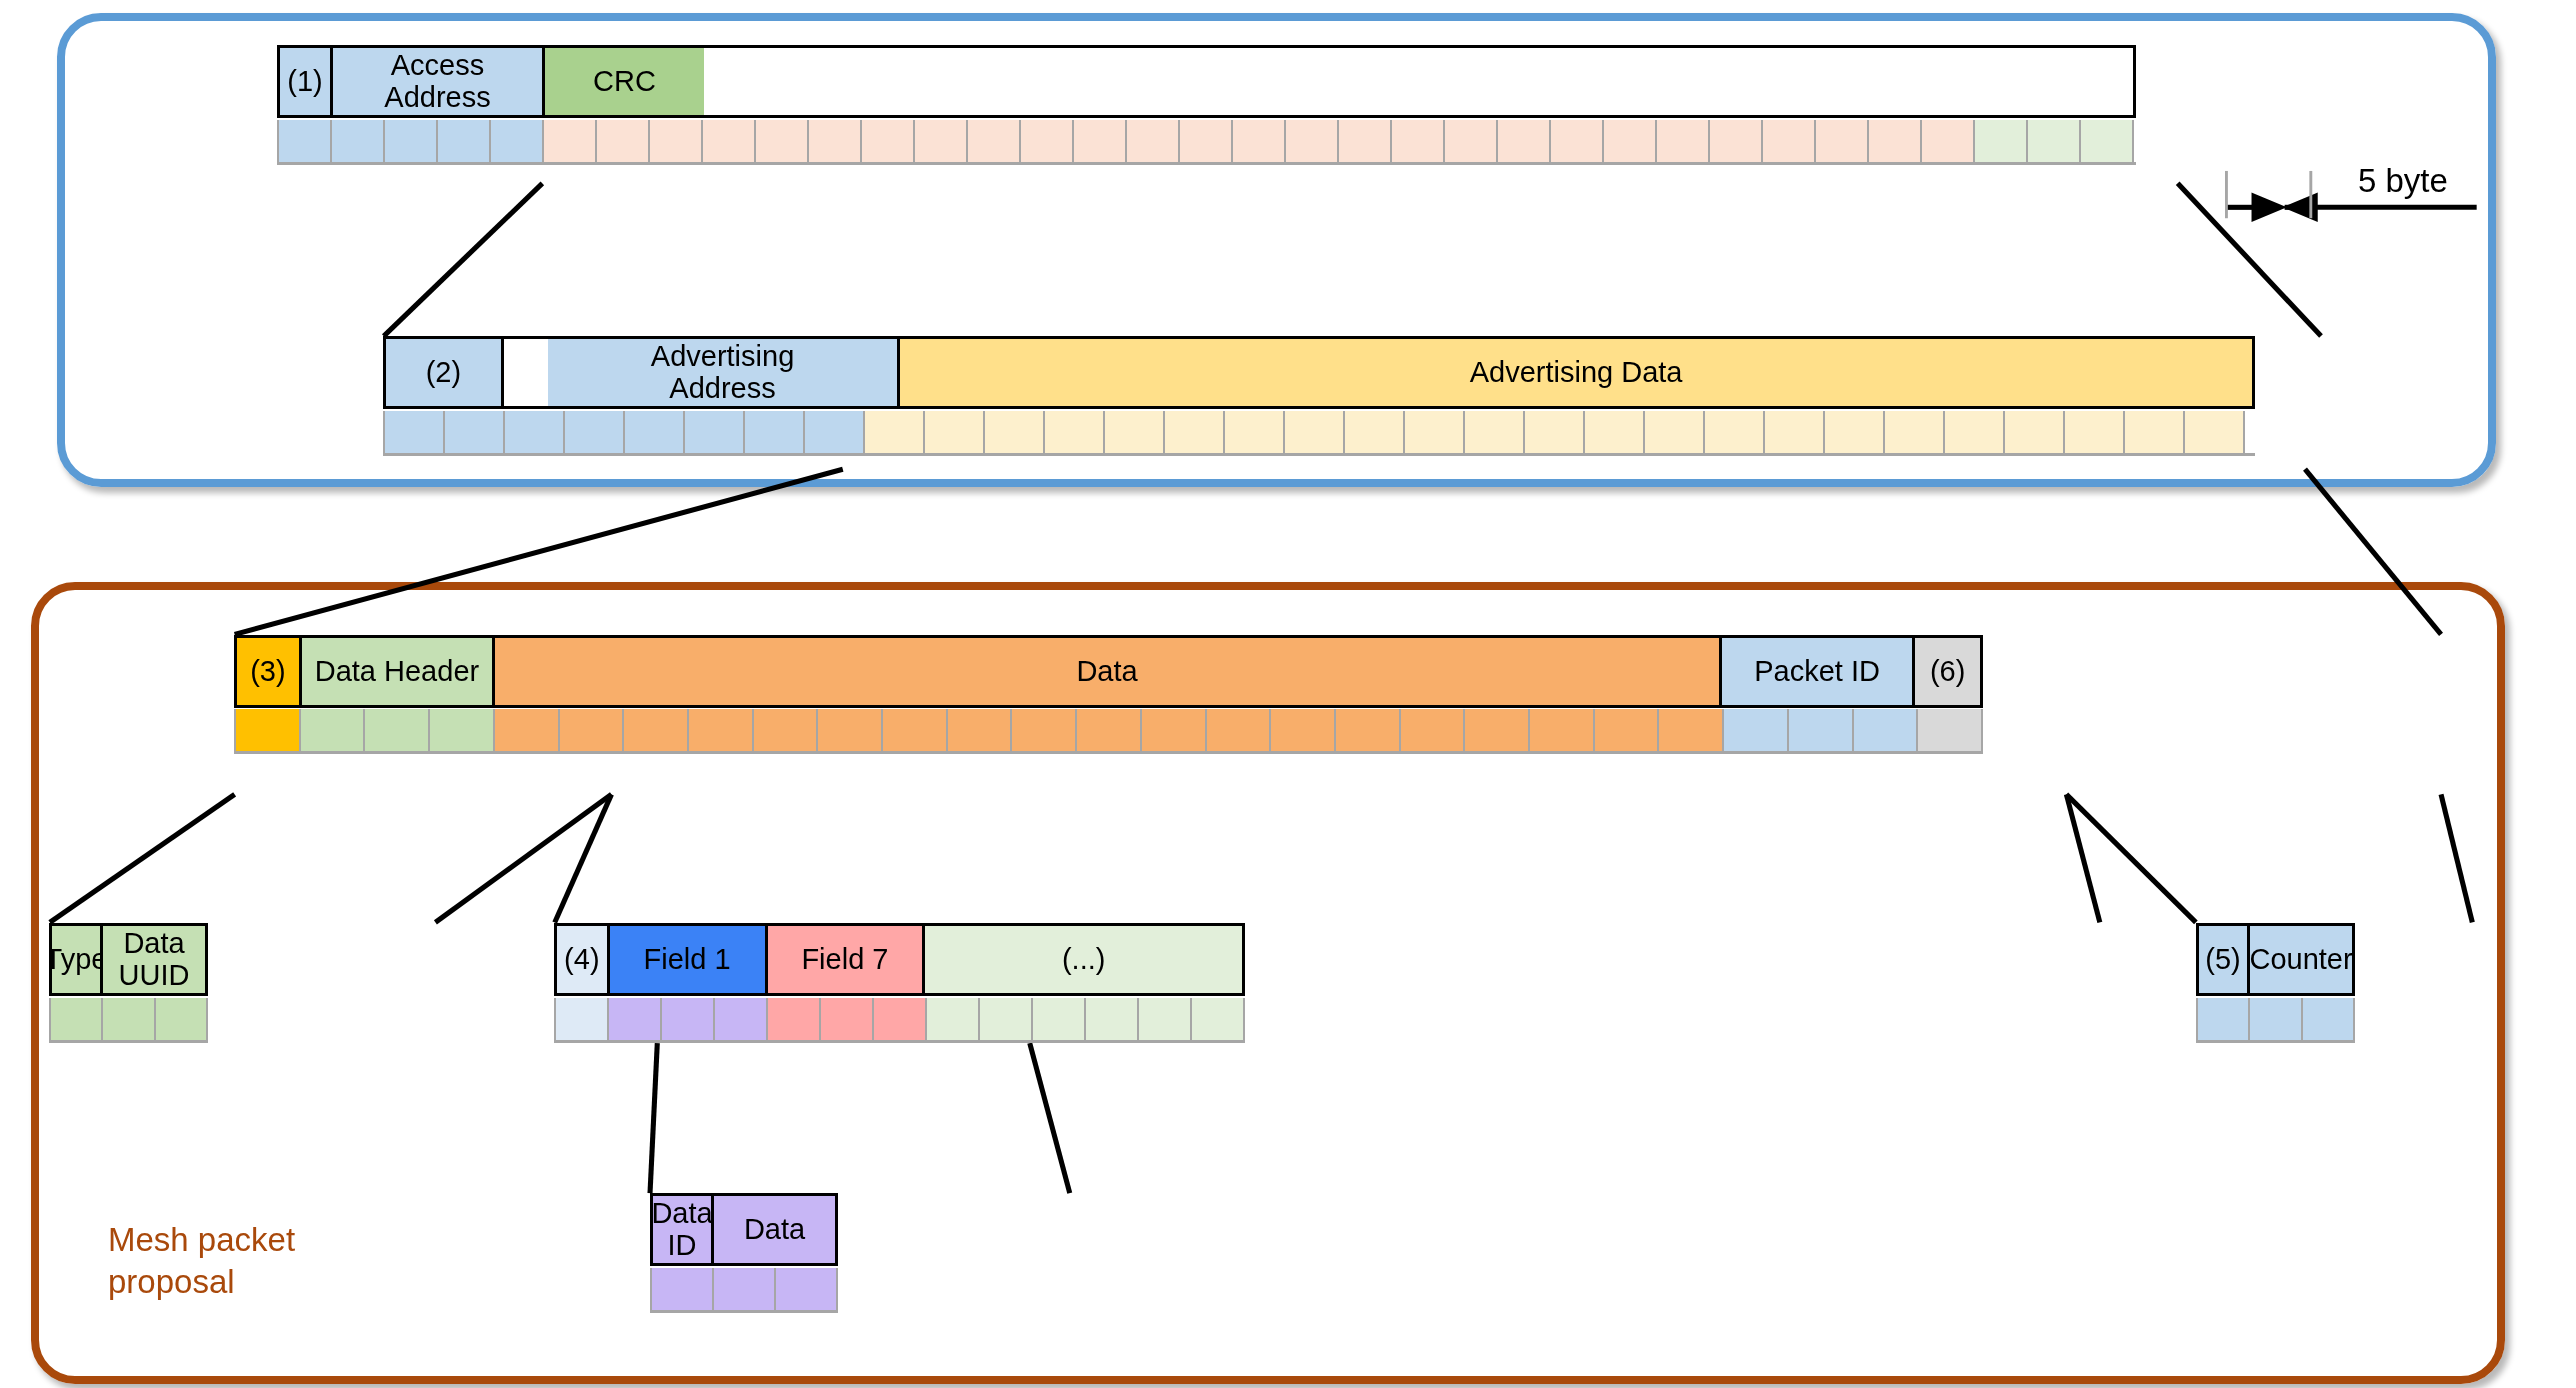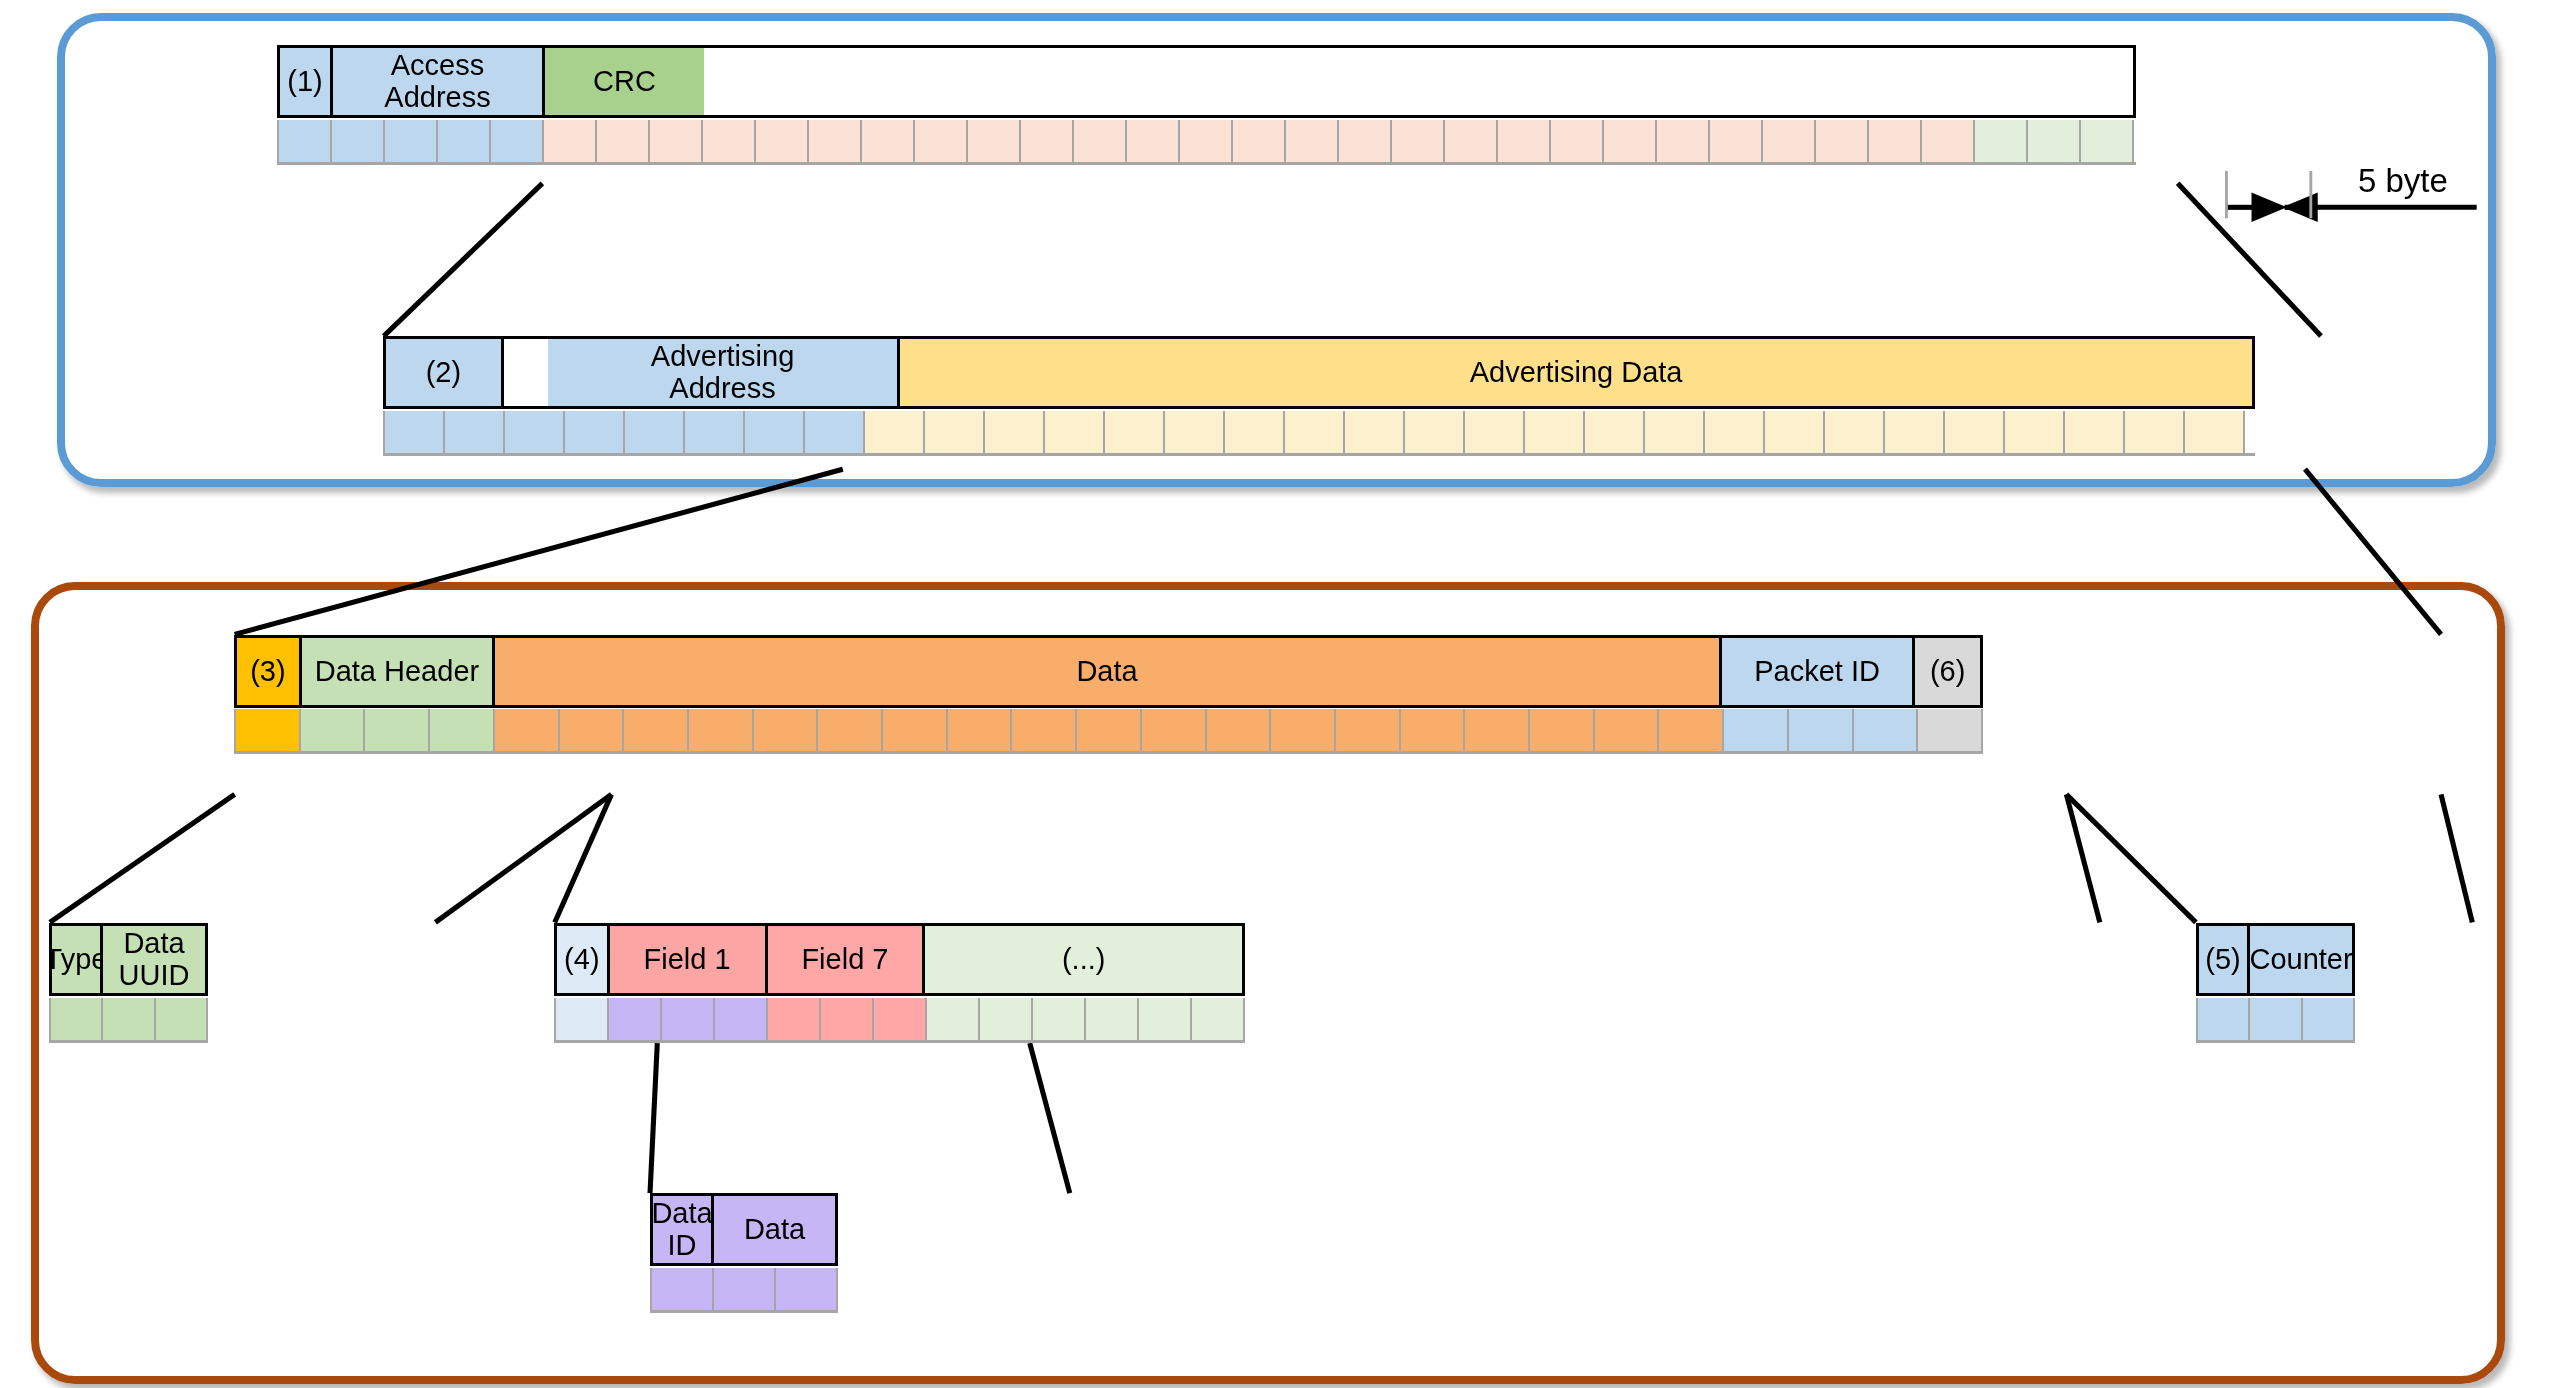--- a/index.html
+++ b/index.html
@@ -35,20 +35,22 @@
   #onebyte-label{position:absolute;left:2358px;top:162px;font-size:33px;color:#000;}
 </style>
 </head>
 <body>
 
 <div id="stage">
 
   <div id="frame-ble" class="frame"></div>
   <div id="frame-mesh" class="frame"></div>
 
+  <div id="label-mesh" class="frame-label">Mesh packet
+proposal</div>
 
   <svg id="links" viewBox="0 0 3540 1908" xmlns="http://www.w3.org/2000/svg">
     <g stroke="#000" stroke-width="7" fill="none">
       <line x1="745" y1="252" x2="527" y2="462"></line>
       <line x1="2993" y1="252" x2="3190" y2="462"></line>
       <line x1="1158" y1="645" x2="322" y2="872"></line>
       <line x1="3168" y1="645" x2="3355" y2="872"></line>
       <line x1="322" y1="1092" x2="68" y2="1268"></line>
       <line x1="840" y1="1092" x2="598" y2="1268"></line>
       <line x1="840" y1="1092" x2="762" y2="1268"></line>
@@ -205,21 +207,21 @@
         </div>
         <div class="byte-strip" style="top: 998px; width: 159px;">
           <div class="bcell" style="width: 53px; background: rgb(197, 224, 180);"></div>
           <div class="bcell" style="width: 53px; background: rgb(197, 224, 180);"></div>
           <div class="bcell" style="width: 53px; background: rgb(197, 224, 180);"></div>
         </div>
       </div>
       <div class="row" style="left: 554px; top: 0px;">
         <div class="top-strip" style="top: 923px; width: 691px;">
           <div class="seg" style="width: 53px; background: rgb(222, 234, 246);">(4)</div>
-          <div class="seg" style="width: 159px; background: #fca5a5;">Field 1</div>
+          <div class="seg" style="width: 159px; background: #3b82f6;">Field 1</div>
           <div class="seg" style="width: 159px; background: rgb(255, 167, 167);">Field 7</div>
           <div class="seg" style="width: 319px; background: rgb(226, 239, 218);">(...)</div>
         </div>
         <div class="byte-strip" style="top: 998px; width: 691px;">
           <div class="bcell" style="width: 53px; background: rgb(222, 234, 246);"></div>
           <div class="bcell" style="width: 53px; background: rgb(199, 182, 245);"></div>
           <div class="bcell" style="width: 53px; background: rgb(199, 182, 245);"></div>
           <div class="bcell" style="width: 53px; background: rgb(199, 182, 245);"></div>
           <div class="bcell" style="width: 53px; background: rgb(255, 167, 167);"></div>
           <div class="bcell" style="width: 53px; background: rgb(255, 167, 167);"></div>

